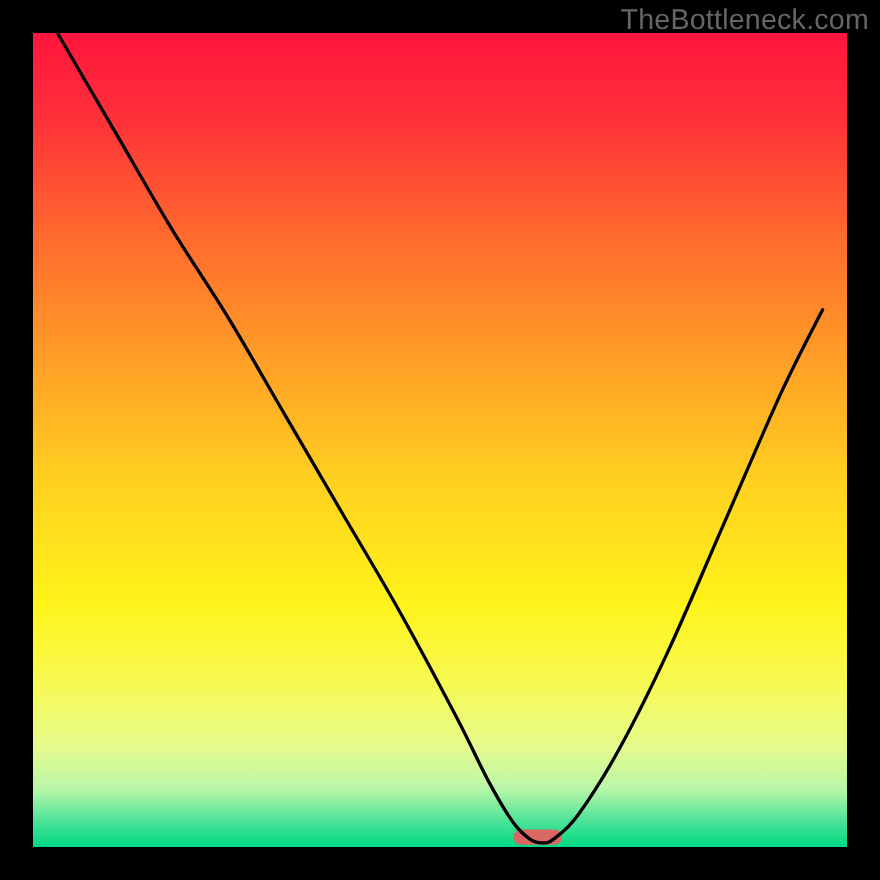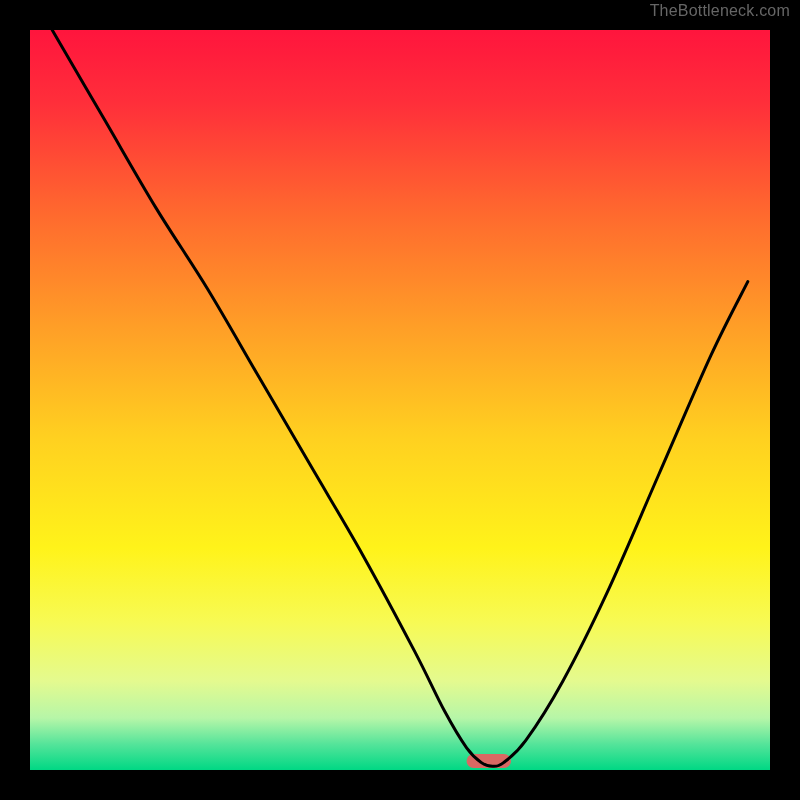--- a/index.html
+++ b/index.html
@@ -9,21 +9,21 @@
     width: 800px;
     height: 800px;
     overflow: hidden;
     font-family: Arial, Helvetica, sans-serif;
   }
   .watermark {
     position: absolute;
     top: 2px;
     right: 10px;
     color: #666;
-    font-size: 16px;
+    font-size: 26px;
     font-weight: 500;
     z-index: 10;
     letter-spacing: 0.2px;
     margin-left: 44px;
   }
   .chart-outer {
     position: absolute;
     left: 0;
     top: 0;
     width: 800px;

